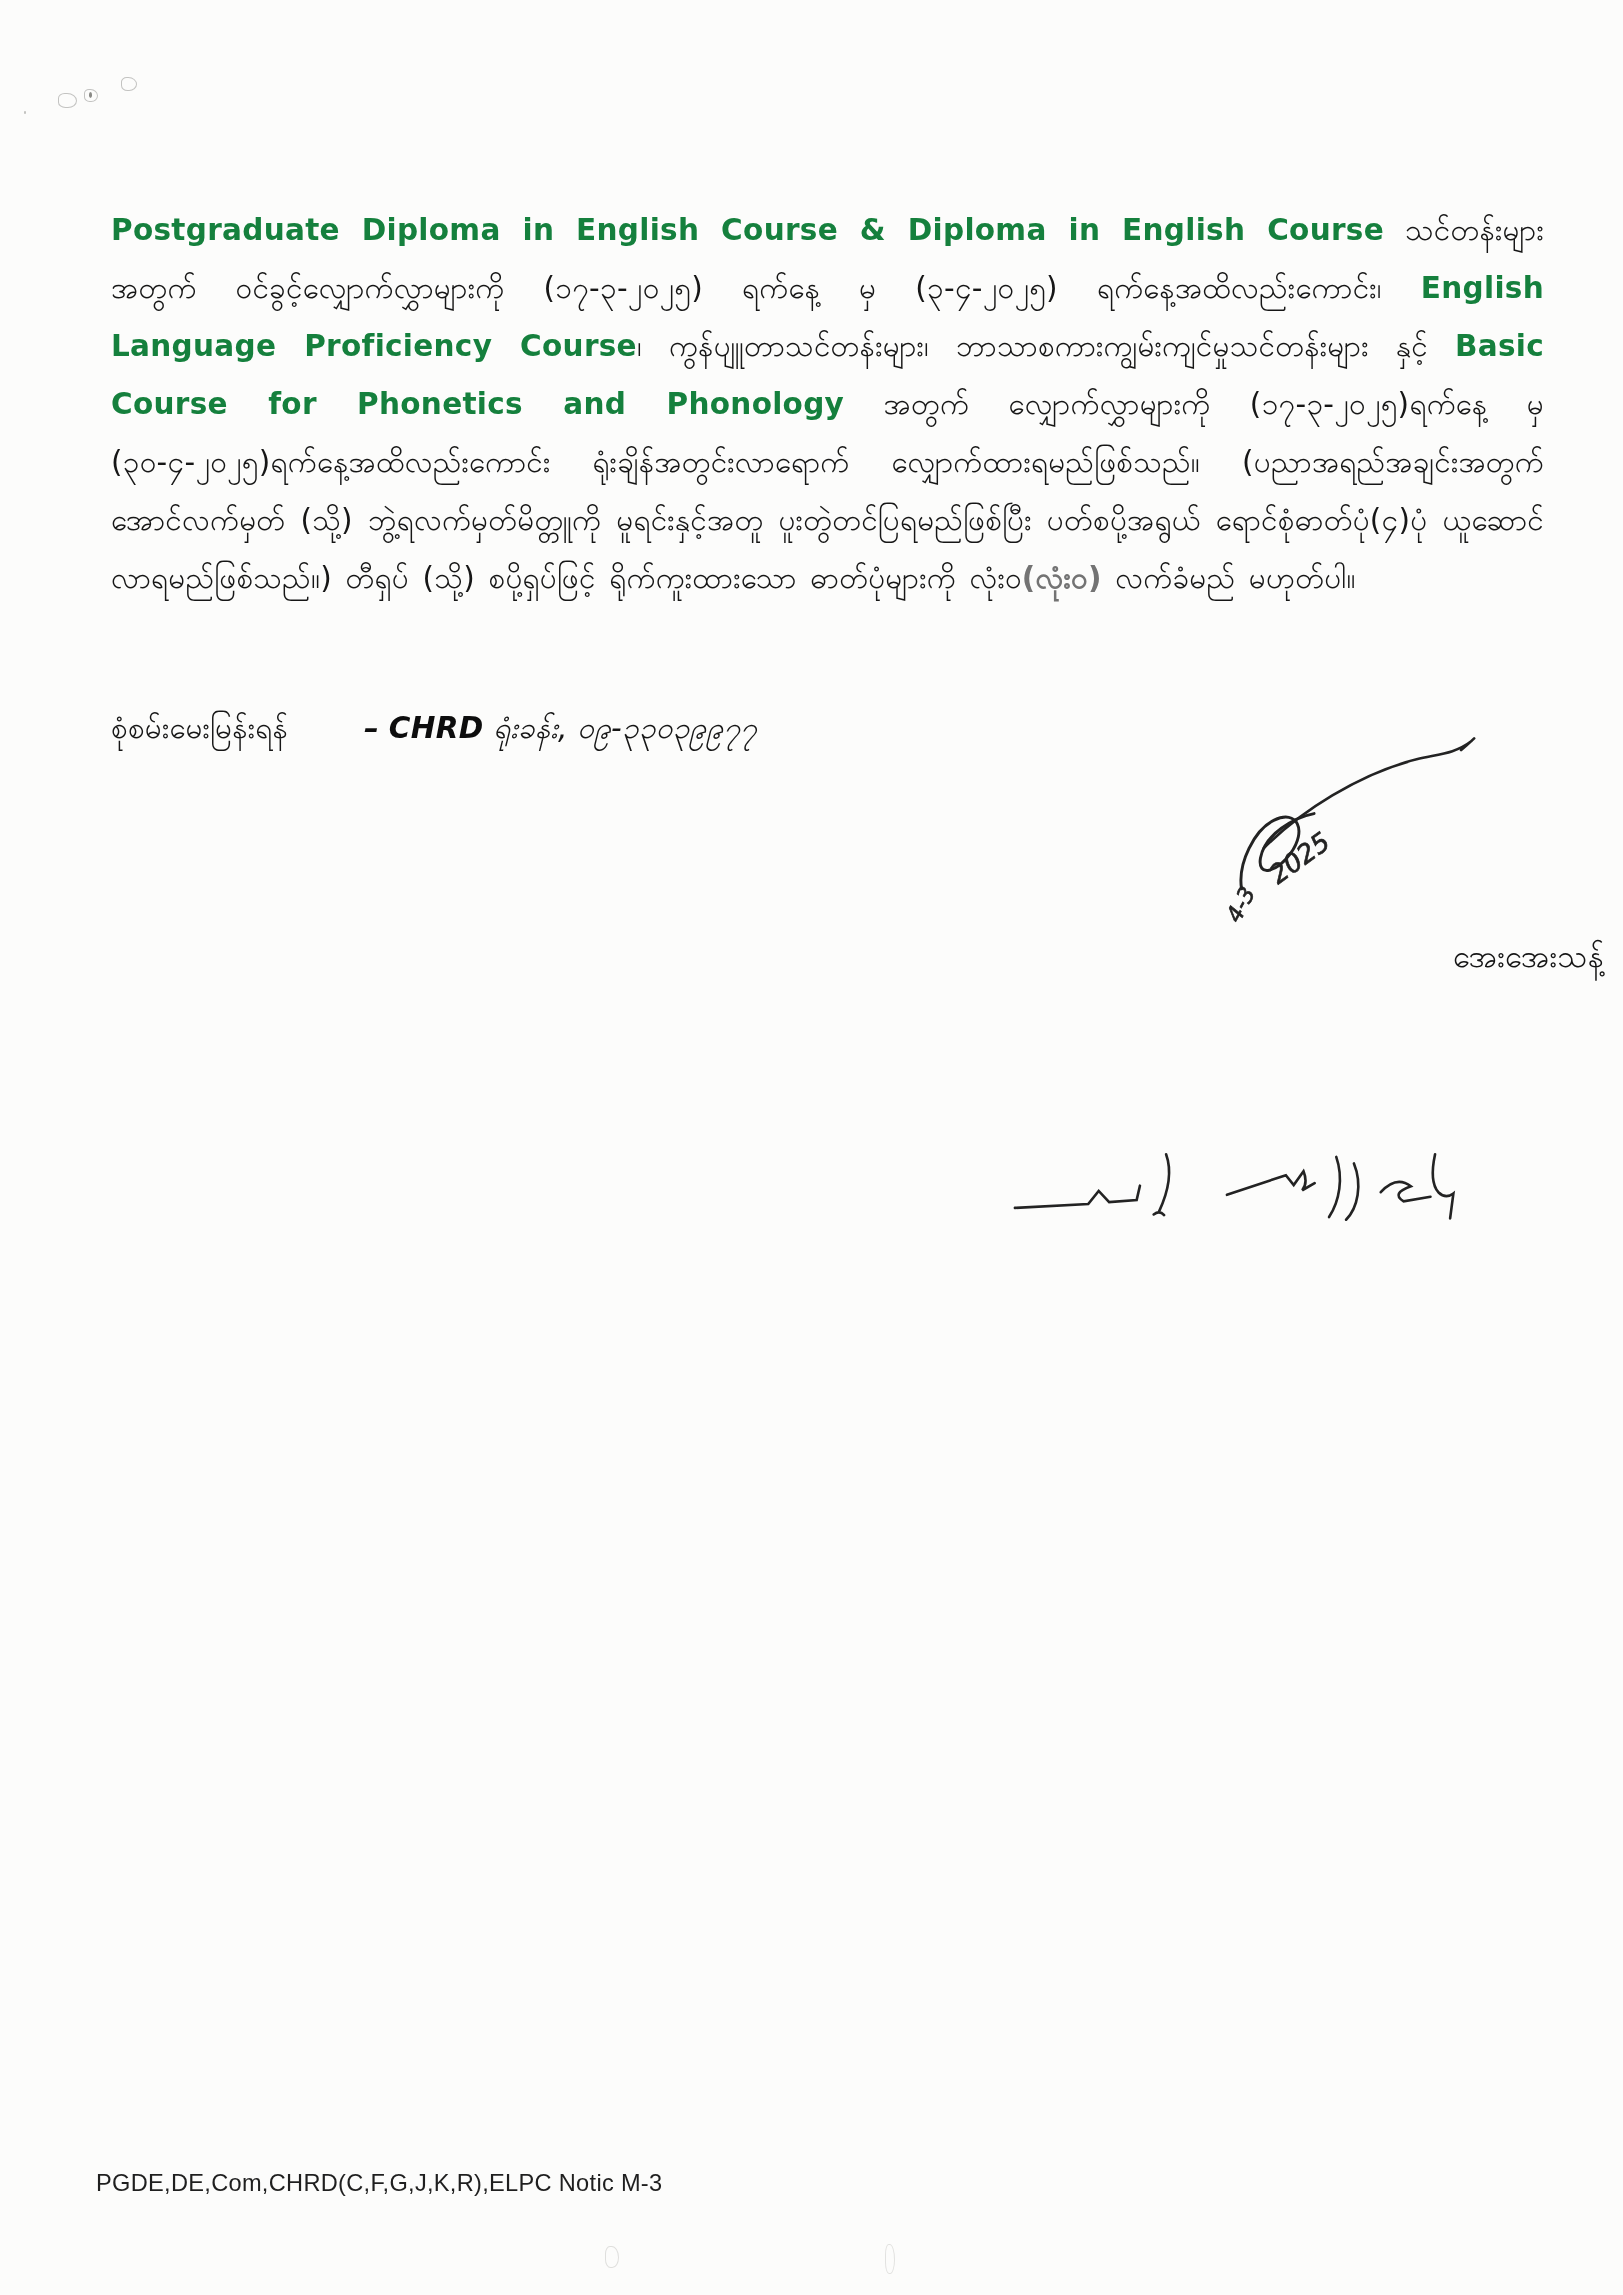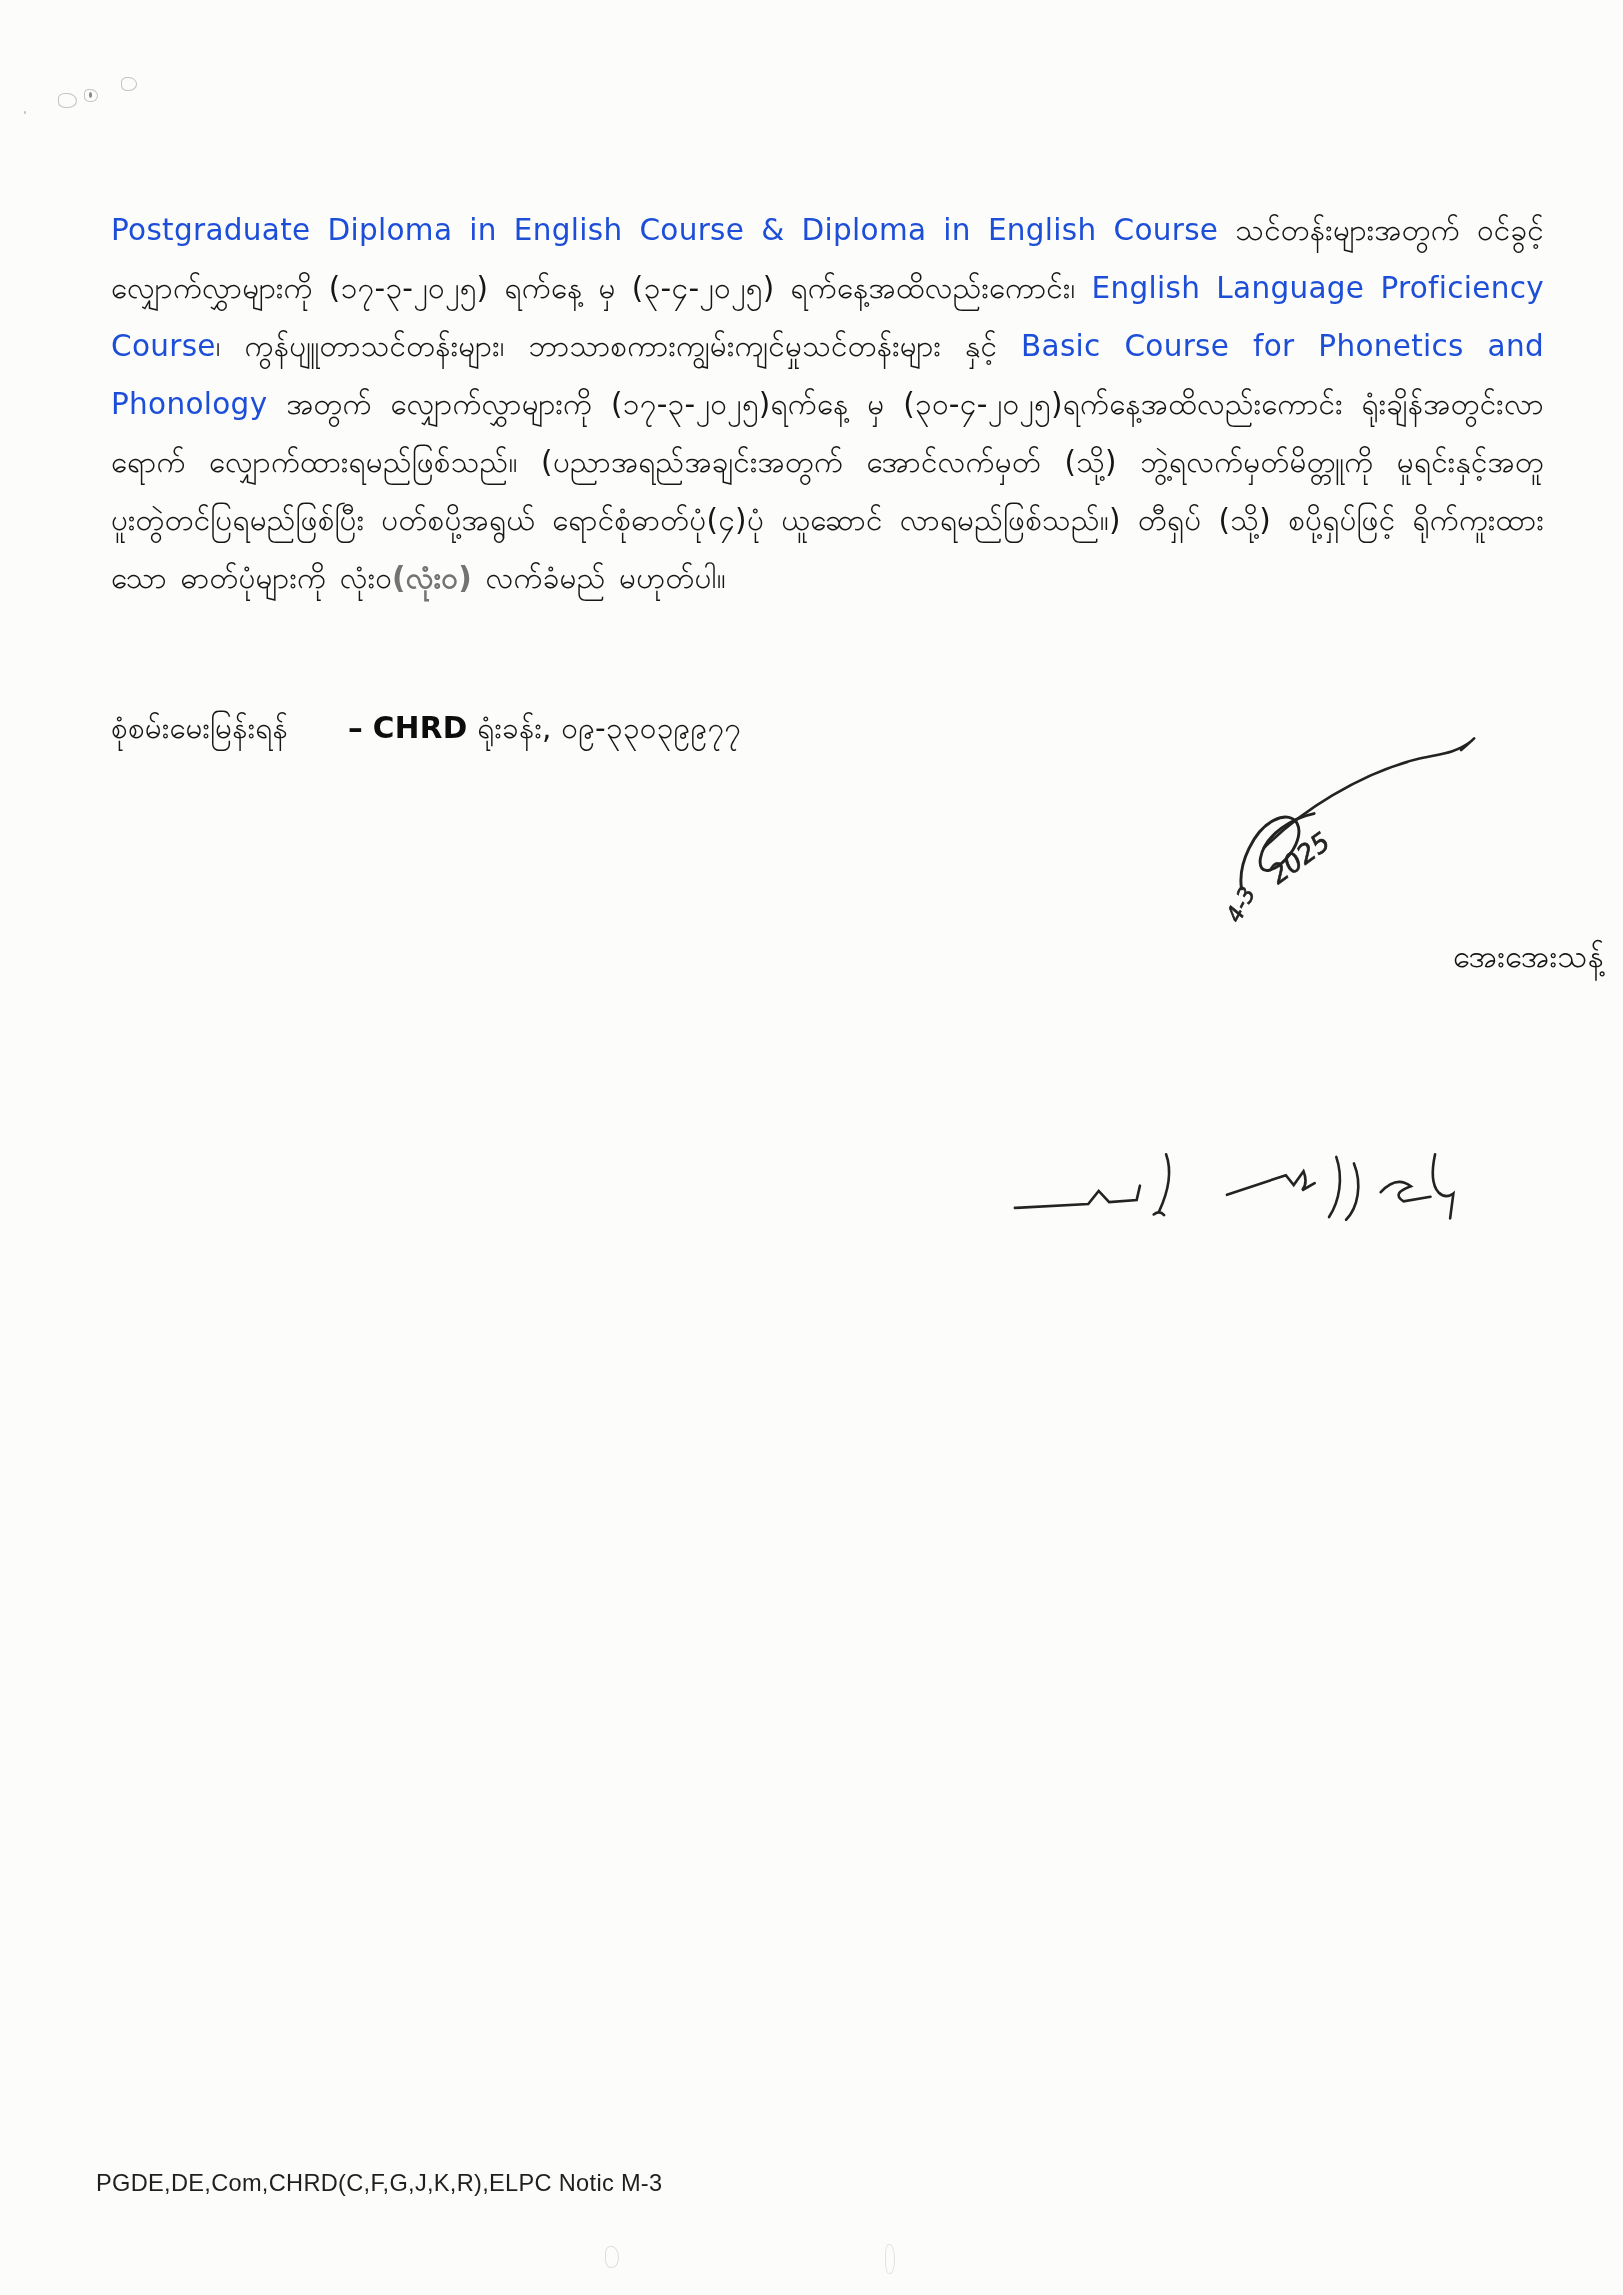--- a/index.html
+++ b/index.html
@@ -15,29 +15,29 @@
   
   .body-text{
     position:absolute;
     left:111px;top:171px;width:1433px;
     font-size:29.5px;line-height:58px;
     text-align:justify;
     letter-spacing:0.3px;
     word-spacing:3.9px;
     color:#161616;
   }
-  .body-text .en{font-weight:normal;color:#1d4ed8;}
+  .body-text .en{font-weight:bold;color:#15803d;}
   .body-text .my-bold{font-weight:bold;color:#737373;}
   
   .contact-line{
     position:absolute;left:111px;top:669px;width:1433px;
     font-size:29.5px;line-height:58px;color:#161616;
     letter-spacing:0.3px;
   }
-  .contact-line .dash-group{margin-left:60px;}
+  .contact-line .dash-group{margin-left:76px;font-style:italic;}
   .contact-line .bold{font-weight:bold;color:#0d0d0d;}
   
   .sign-block{
     position:absolute;left:949px;top:926px;width:655px;
     text-align:right;font-size:31px;line-height:60px;
     color:#141414;letter-spacing:0.3px;
   }
   .sign-block div{white-space:nowrap;}
   .sig-ink{position:absolute;left:1201px;top:733px;width:281px;height:203px;}
   .sig-ink svg{width:100%;height:100%;}

